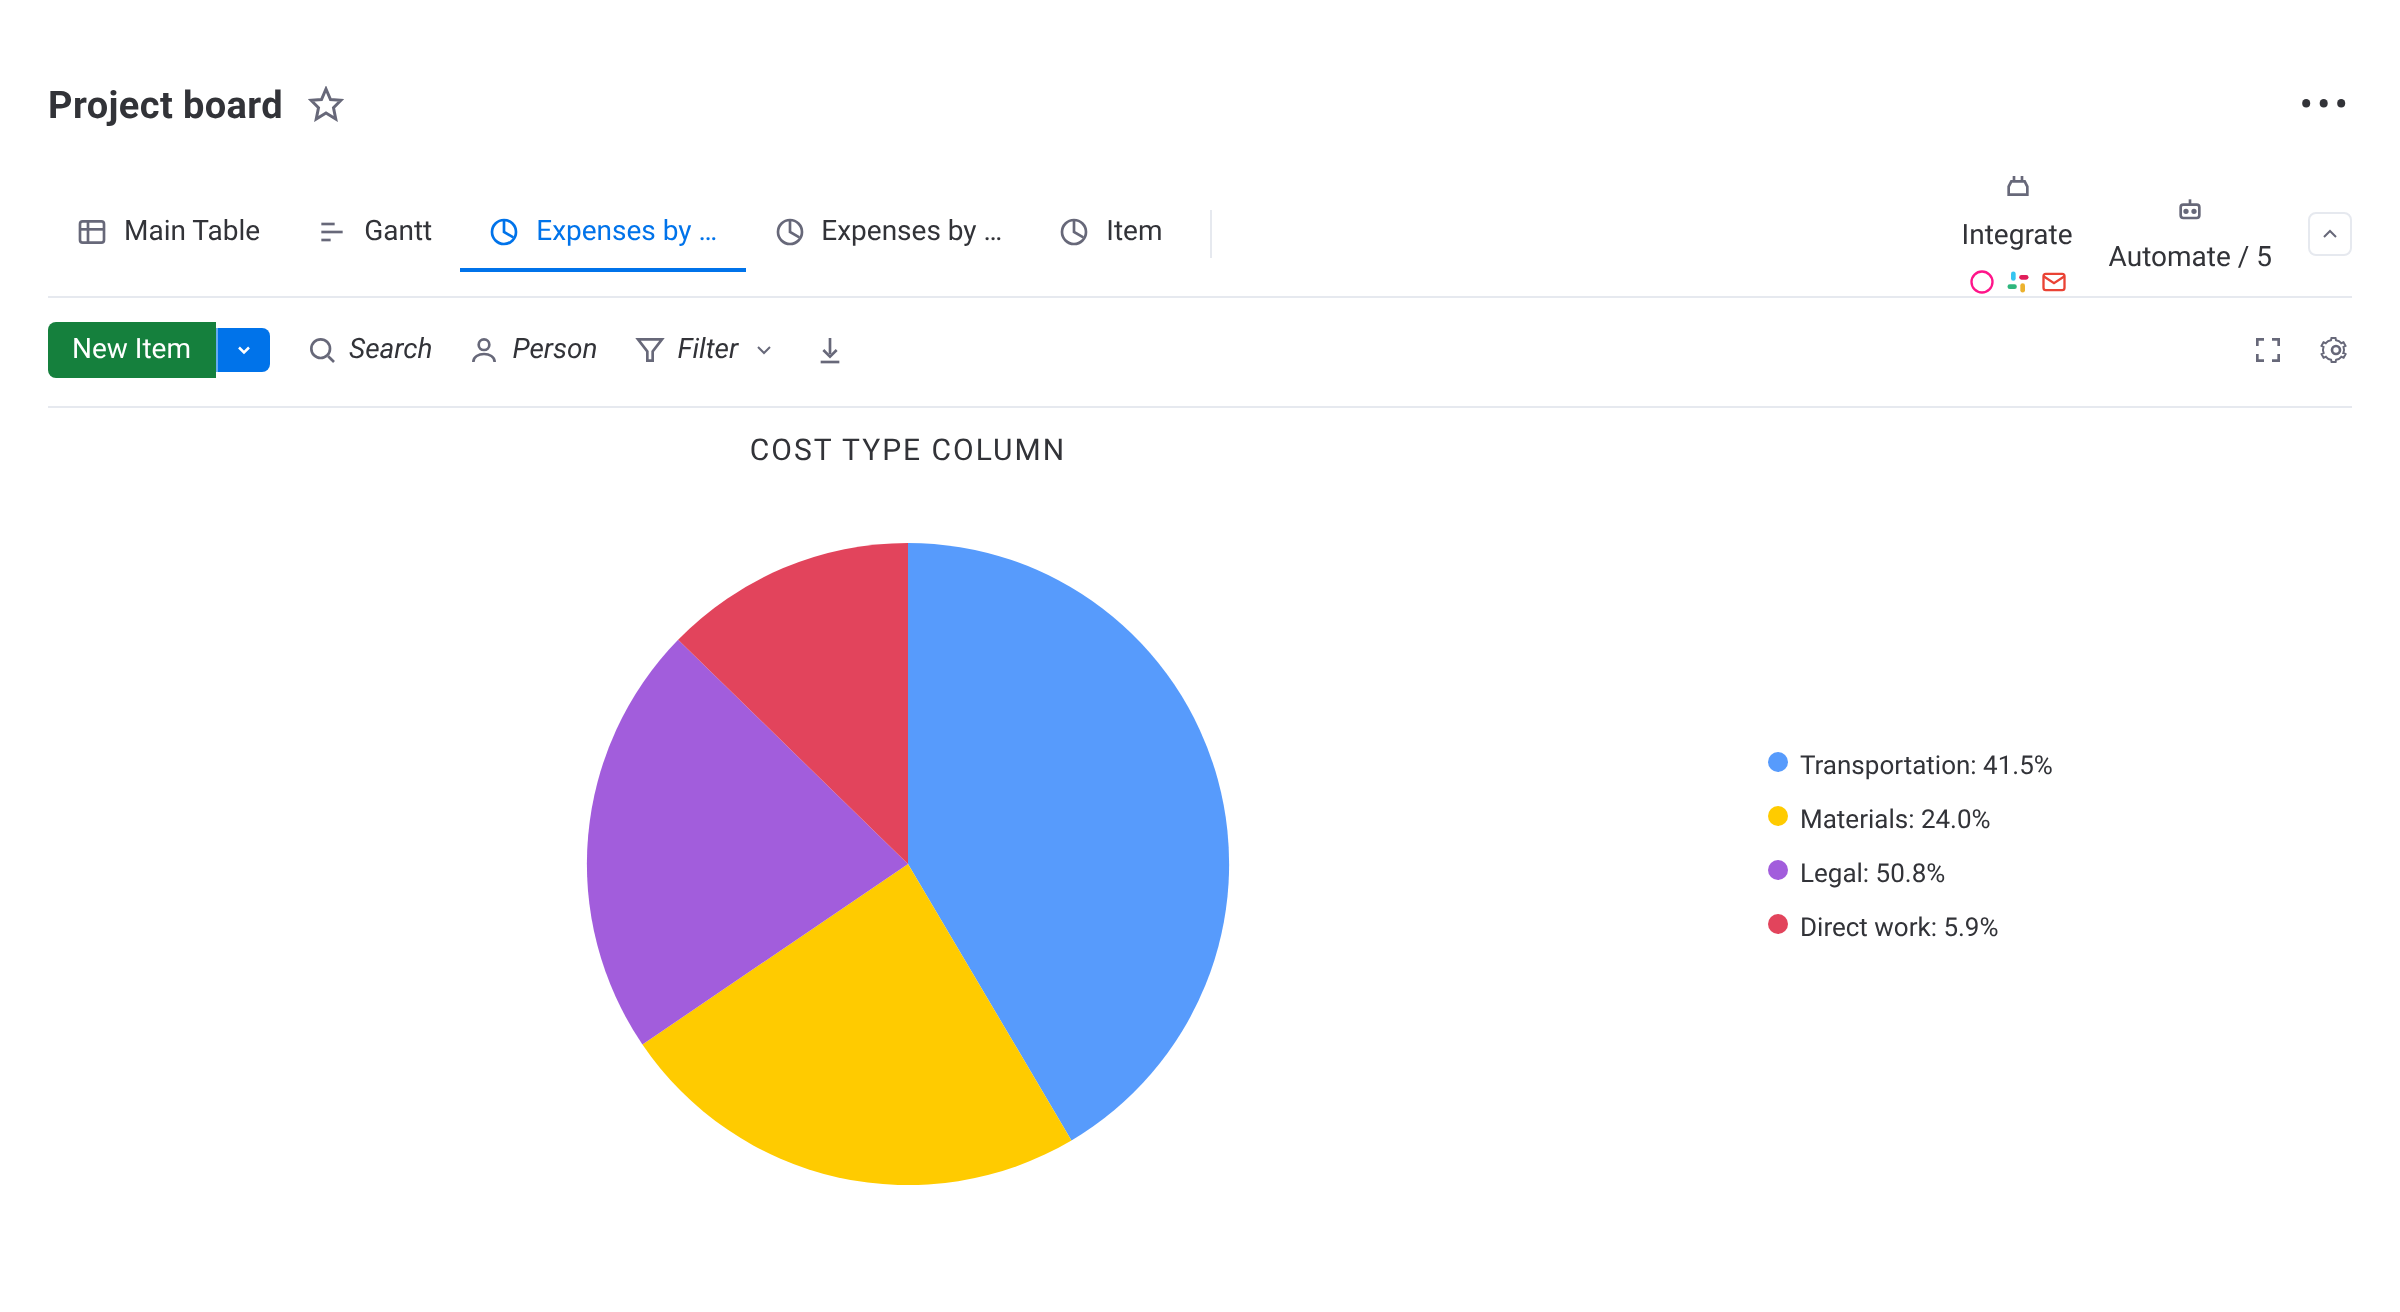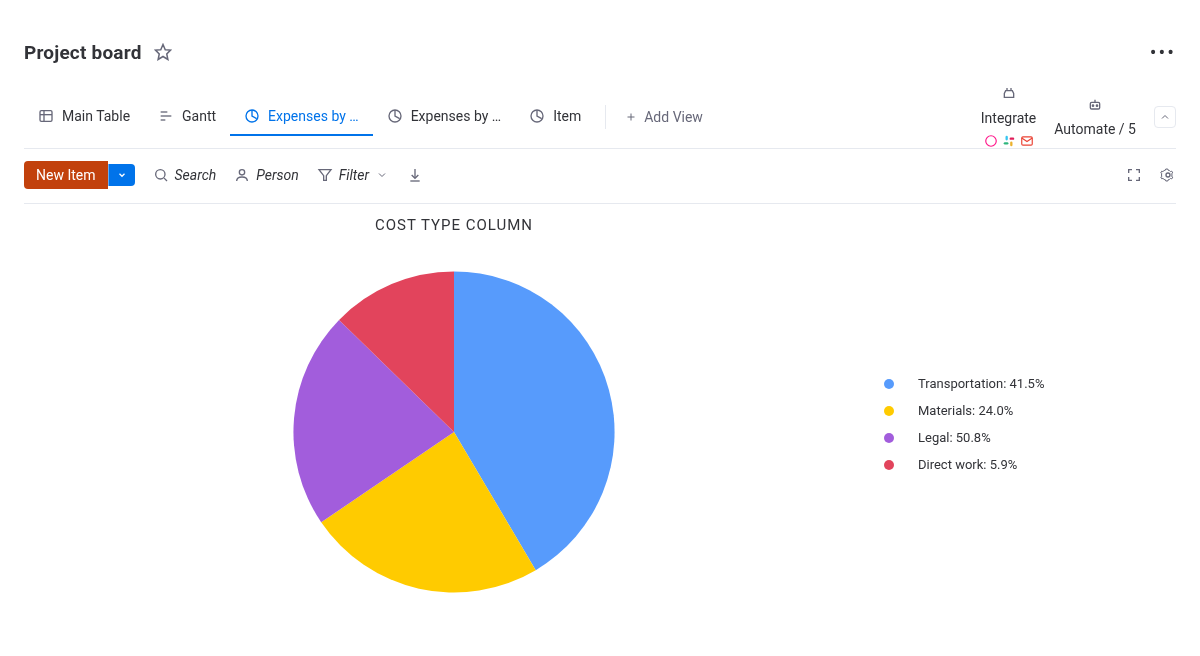--- a/index.html
+++ b/index.html
@@ -62,21 +62,21 @@
   }
 
   .toolbar {
     display: flex; align-items: center; justify-content: space-between;
     padding: 12px 0 14px 0;
     border-bottom: 1px solid #e6e9ef;
   }
   .toolbar-left { display:flex; align-items:center; gap: 18px; }
   .new-item-group { display:flex; align-items:center; }
   .new-item-btn {
-    background: #c2410c; color: #fff;
+    background: #15803d; color: #fff;
     font-size: 14px; padding: 6px 12px;
     border-radius: 4px 0 0 4px; cursor:pointer;
     display:flex; align-items:flex-end;
   }
   .new-item-caret {
     background:#0073ea; color:#fff;
     padding: 6px 8px;
     border-left: 1px solid rgba(255,255,255,0.4);
     border-radius: 0 4px 4px 0; cursor:pointer;
     display:flex; align-items:center;
@@ -95,21 +95,21 @@
   .chart-title {
     font-size: 15px; letter-spacing: 1px; color:#323338;
     margin: 0 0 18px 0;
   }
   .pie-holder { display:flex; justify-content:center; }
   .legend {
     padding-top: 160px;
     font-size: 13px; color:#323338;
   }
   .legend-row {
-    display:flex; align-items:center; gap:24px;
+    display:flex; align-items:flex-start; gap:6px;
     margin-bottom: 12px;
   }
   .swatch {
     width: 10px; height: 10px; border-radius: 50%;
     flex:0 0 auto;
   }
   svg { display:block; }
 </style>
 </head>
 <body>
@@ -171,29 +171,20 @@
         <div class="tab">
           <span class="ico">
             <svg viewBox="0 0 24 24" width="16" height="16" fill="none" stroke="currentColor" stroke-width="2">
               <circle cx="12" cy="12" r="9"></circle>
               <path d="M12 3v9l7 4"></path>
             </svg>
           </span>
           <span>Item</span>
         </div>
         <div class="divider-v"></div>
-        <div class="addview">
-          <span class="ico14">
-            <svg viewBox="0 0 24 24" width="12" height="12" fill="none" stroke="currentColor" stroke-width="2">
-              <line x1="12" y1="5" x2="12" y2="19"></line>
-              <line x1="5" y1="12" x2="19" y2="12"></line>
-            </svg>
-          </span>
-          <span>Add View</span>
-        </div>
       </div>
     <div class="viewbar-right">
       <div class="integrate">
         <span class="ico16">
           <svg viewBox="0 0 24 24" width="16" height="16" fill="none" stroke="currentColor" stroke-width="2">
             <path d="M9 3v4M15 3v4M7 7h10l2 4v6H5v-6l2-4z"></path>
           </svg>
         </span>
         <span>Integrate</span>
         <span class="integrate-icons">

